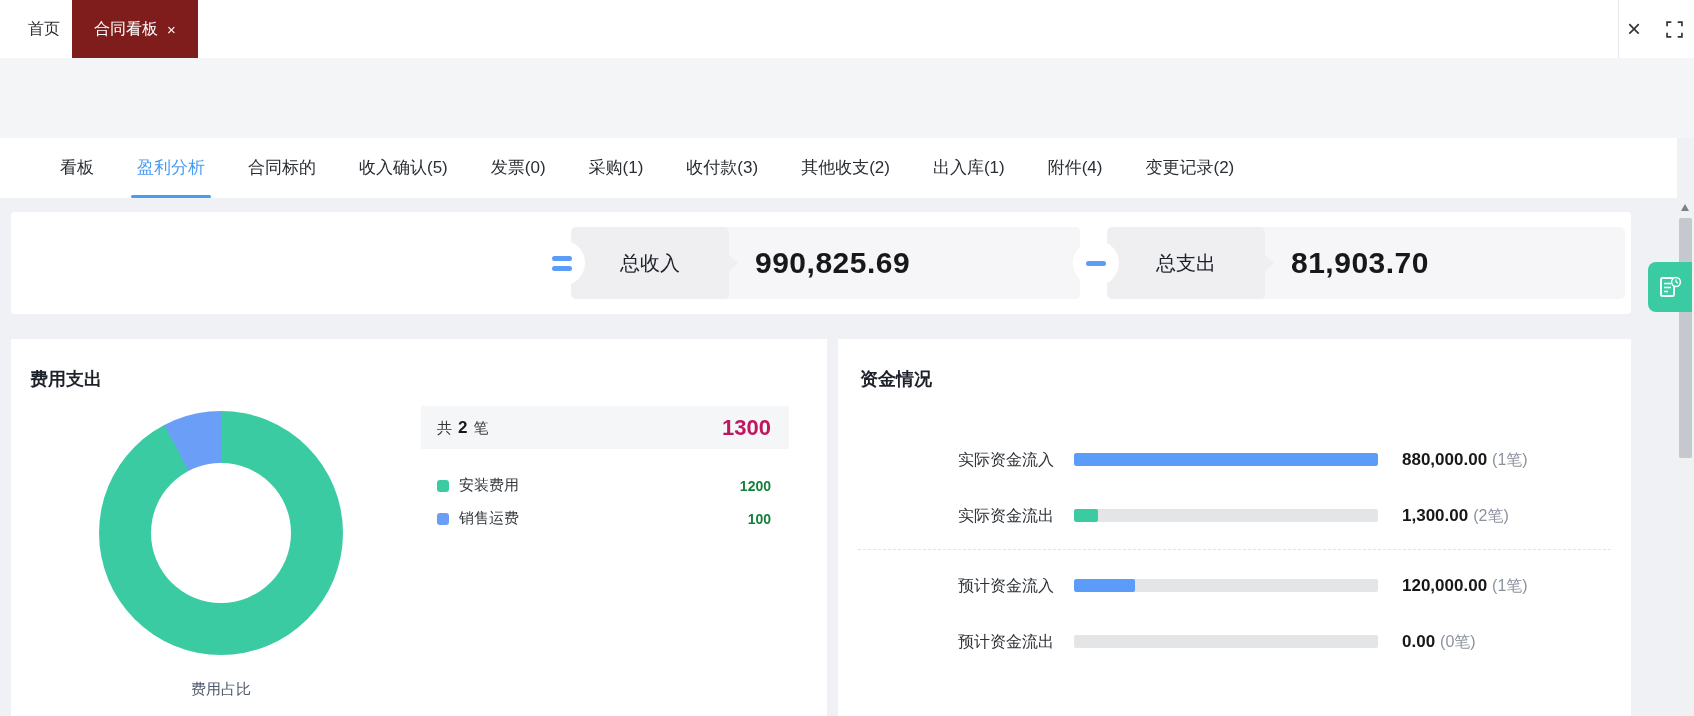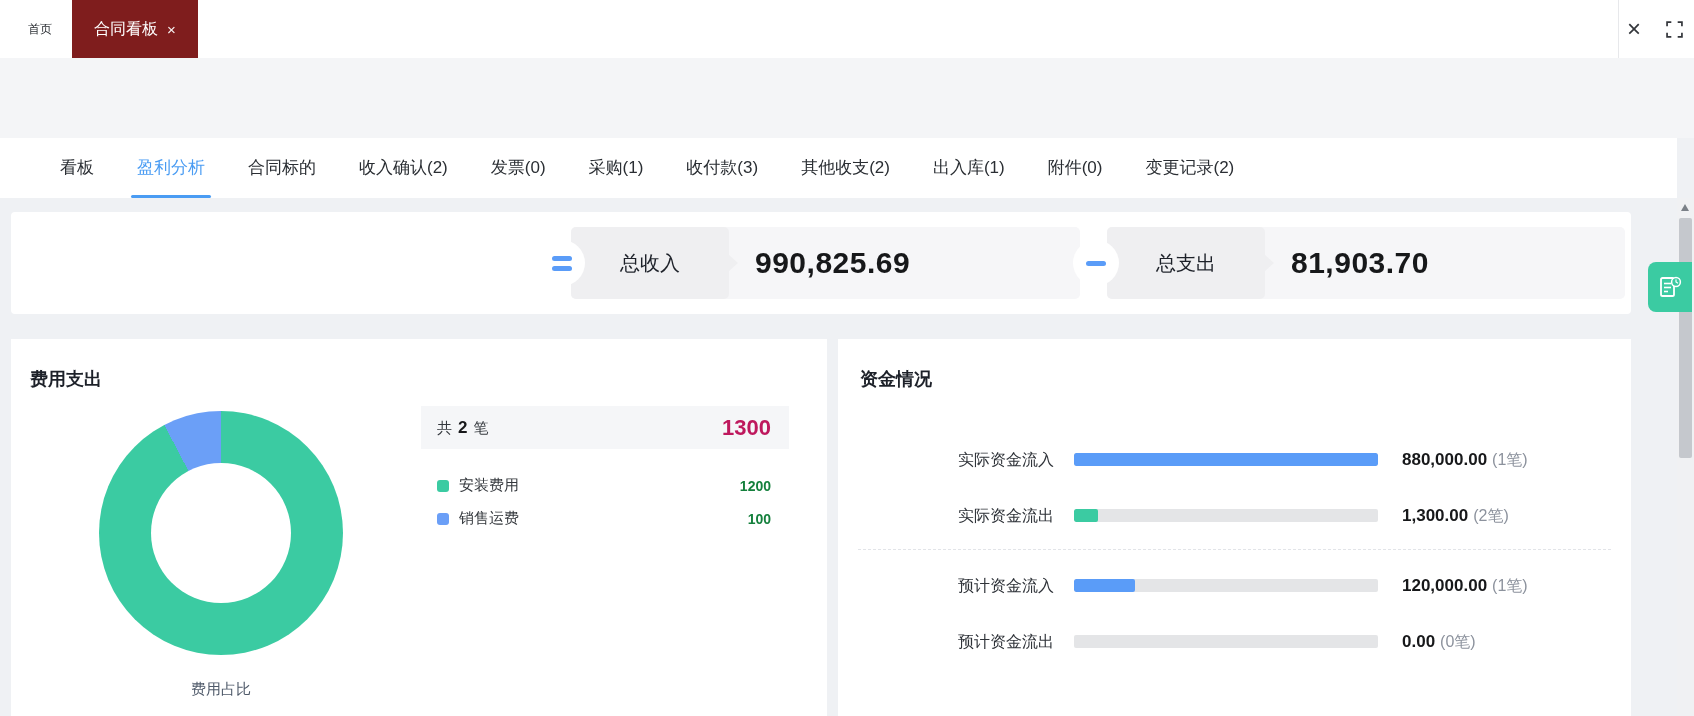--- a/index.html
+++ b/index.html
@@ -3,21 +3,21 @@
 <meta charset="utf-8">
 <style>
   html,body{margin:0;padding:0;}
   body{width:1694px;height:716px;overflow:hidden;background:#EFF1F4;
        font-family:"Liberation Sans","DejaVu Sans",sans-serif;color:#2A2E33;}
   #app{position:relative;width:1694px;height:716px;}
 
   
   .topbar{position:absolute;left:0;top:0;width:1694px;height:58px;background:#fff;}
   .home-tab{position:absolute;left:10px;top:0;height:58px;line-height:58px;padding:0 18px;
-            font-size:12px;color:#2A2E33;cursor:pointer;}
+            font-size:16px;color:#2A2E33;cursor:pointer;}
   .page-tab{position:absolute;left:72px;top:0;height:58px;line-height:58px;padding:0 22px;
             background:#7f1d1d;color:#fff;font-size:16px;cursor:pointer;display:flex;align-items:center;gap:9px;}
   .page-tab .tab-close{font-size:15px;line-height:1;opacity:.95;cursor:pointer;}
   .topbar-divider{position:absolute;left:1618px;top:0;width:1px;height:58px;background:#E7E8EB;}
   .win-btn{position:absolute;top:0;height:58px;width:36px;display:flex;align-items:center;justify-content:center;cursor:pointer;}
   .win-close{left:1616px;font-size:24px;font-weight:300;color:#33363B;}
   .win-full{left:1656px;}
 
   
   .header{position:absolute;left:0;top:58px;width:1694px;height:80px;background:#F4F5F7;}
@@ -151,27 +151,27 @@
         <path d="M11 1l3.3.6-.8 3.2z" fill="#4A90E2"></path>
       </svg>
       <span>刷新</span>
     </div>
   </div>
 
   <div class="tabsrow" id="tabsrow">
       <div class="tab">看板</div>
       <div class="tab active">盈利分析</div>
       <div class="tab">合同标的</div>
-      <div class="tab">收入确认(2)</div>
+      <div class="tab">收入确认(5)</div>
       <div class="tab">发票(0)</div>
       <div class="tab">采购(1)</div>
       <div class="tab">收付款(3)</div>
       <div class="tab">其他收支(2)</div>
       <div class="tab">出入库(1)</div>
-      <div class="tab">附件(0)</div>
+      <div class="tab">附件(4)</div>
       <div class="tab">变更记录(2)</div>
     </div>
 
   <div class="band">
     <div class="opcircle" style="left:528px">
         <i class="opbar"></i>
         <i class="opbar"></i>
       </div>
     <div class="valarea income-area">
       <div class="seg-label label-gray">

